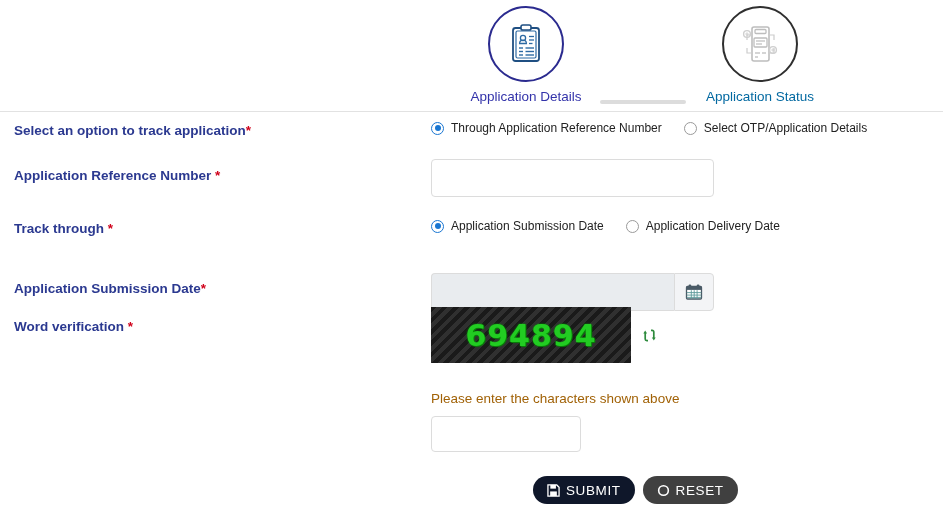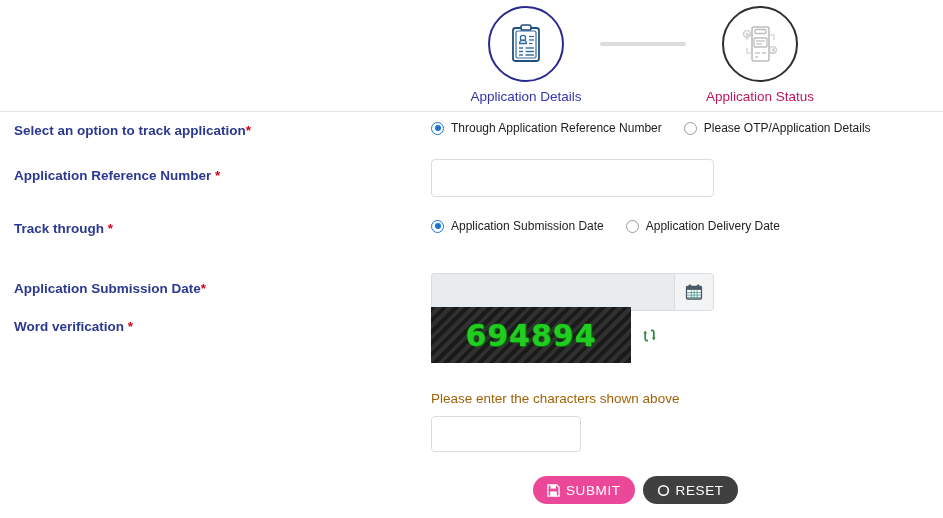--- a/index.html
+++ b/index.html
@@ -12,39 +12,39 @@
   }
 
   
   .stepper{
     position:absolute;left:0;top:0;width:943px;height:112px;
     border-bottom:1px solid #e2e2e2;
     box-sizing:border-box;
   }
   .steps-wrap{
     position:absolute;left:470px;top:6px;
-    display:flex;align-items:flex-start;gap:18px;
+    display:flex;align-items:flex-end;gap:18px;
   }
   .step{
     width:112px;
     display:flex;flex-direction:column;align-items:center;
   }
   .step-circle{
     width:76px;height:76px;border-radius:50%;
     box-sizing:border-box;
     display:flex;align-items:center;justify-content:center;
     background:#ffffff;
   }
   .step.active .step-circle{border:2px solid #2b2b8f;}
   .step.inactive .step-circle{border:2px solid #2f2f2f;}
   .step-label{
     margin-top:7px;font-size:13.5px;white-space:nowrap;
   }
   .step.active .step-label{color:#3333aa;}
-  .step.inactive .step-label{color:#be185d;}
+  .step.inactive .step-label{color:#0369a1;}
   .step-connector{
     width:86px;height:4px;background:#dcdcdc;border-radius:2px;
     margin-top:36px;
   }
 
   
   .form{
     position:absolute;left:0;top:112px;width:943px;
   }
   .row{
@@ -131,21 +131,21 @@
   .btns{
     position:absolute;left:533px;top:476px;display:flex;
   }
   .btn{
     border:none;border-radius:16px;cursor:pointer;
     display:flex;align-items:center;
     font-family:"Liberation Sans", sans-serif;
     font-size:13.5px;letter-spacing:.6px;color:#ffffff;
     padding:0 14px;height:28px;
   }
-  .btn-submit{background:#ec4899;text-align:center;}
+  .btn-submit{background:#0f172a;text-align:center;}
   .btn-reset{background:#404040;margin-left:8px;}
   .btn-ico{margin-right:6px;display:flex;align-items:center;}
 </style>
 </head>
 <body>
 
 <div class="stepper">
   <div class="steps-wrap">
 
     <div class="step active">
@@ -207,21 +207,21 @@
     </div>
     <div class="field" style="top:9px;">
       <div class="radio-group">
         <label class="radio-opt">
           <span class="radio on"></span>
           <span class="radio-text">Through Application Reference Number</span>
         </label>
         <span class="gap"></span>
         <label class="radio-opt">
           <span class="radio off"></span>
-          <span class="radio-text">Please OTP/Application Details</span>
+          <span class="radio-text">Select OTP/Application Details</span>
         </label>
       </div>
     </div>
   </div>
 
   <div class="row" style="top:44px;height:56px;">
     <div class="label" style="top:12px;">
       <span>Application Reference Number</span> <span class="req">*</span>
     </div>
     <div class="field" style="top:3px;">

